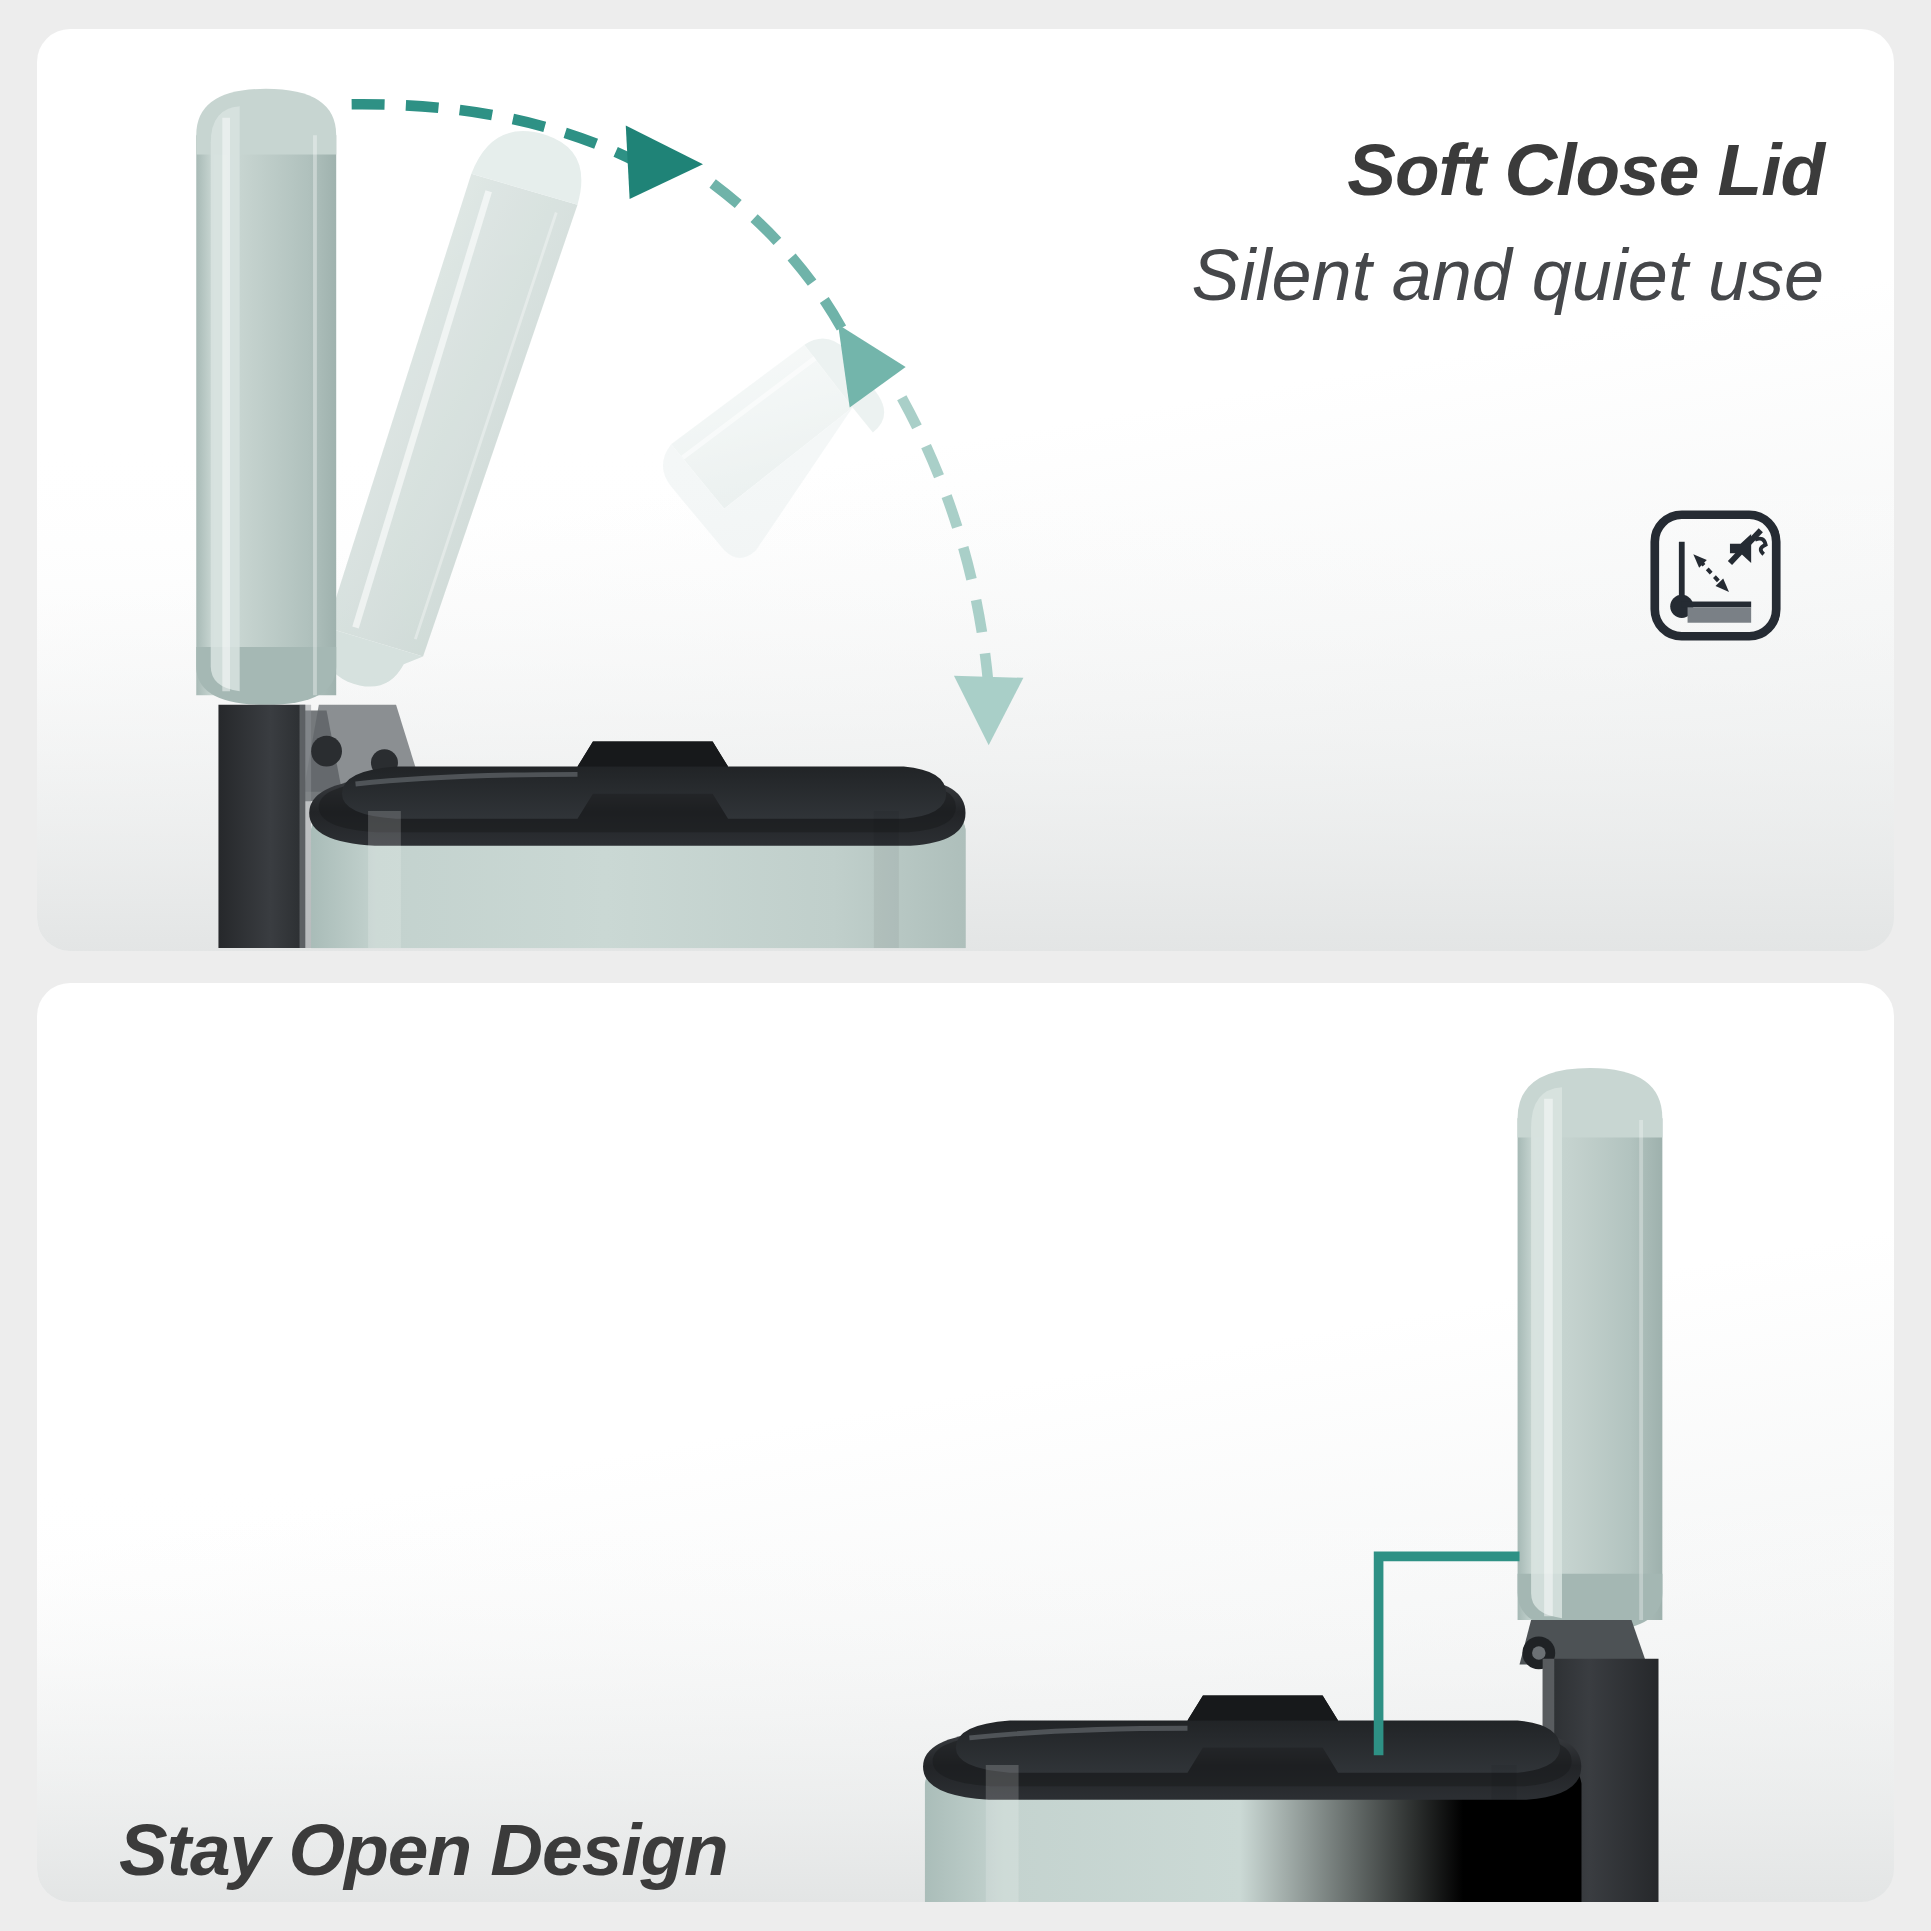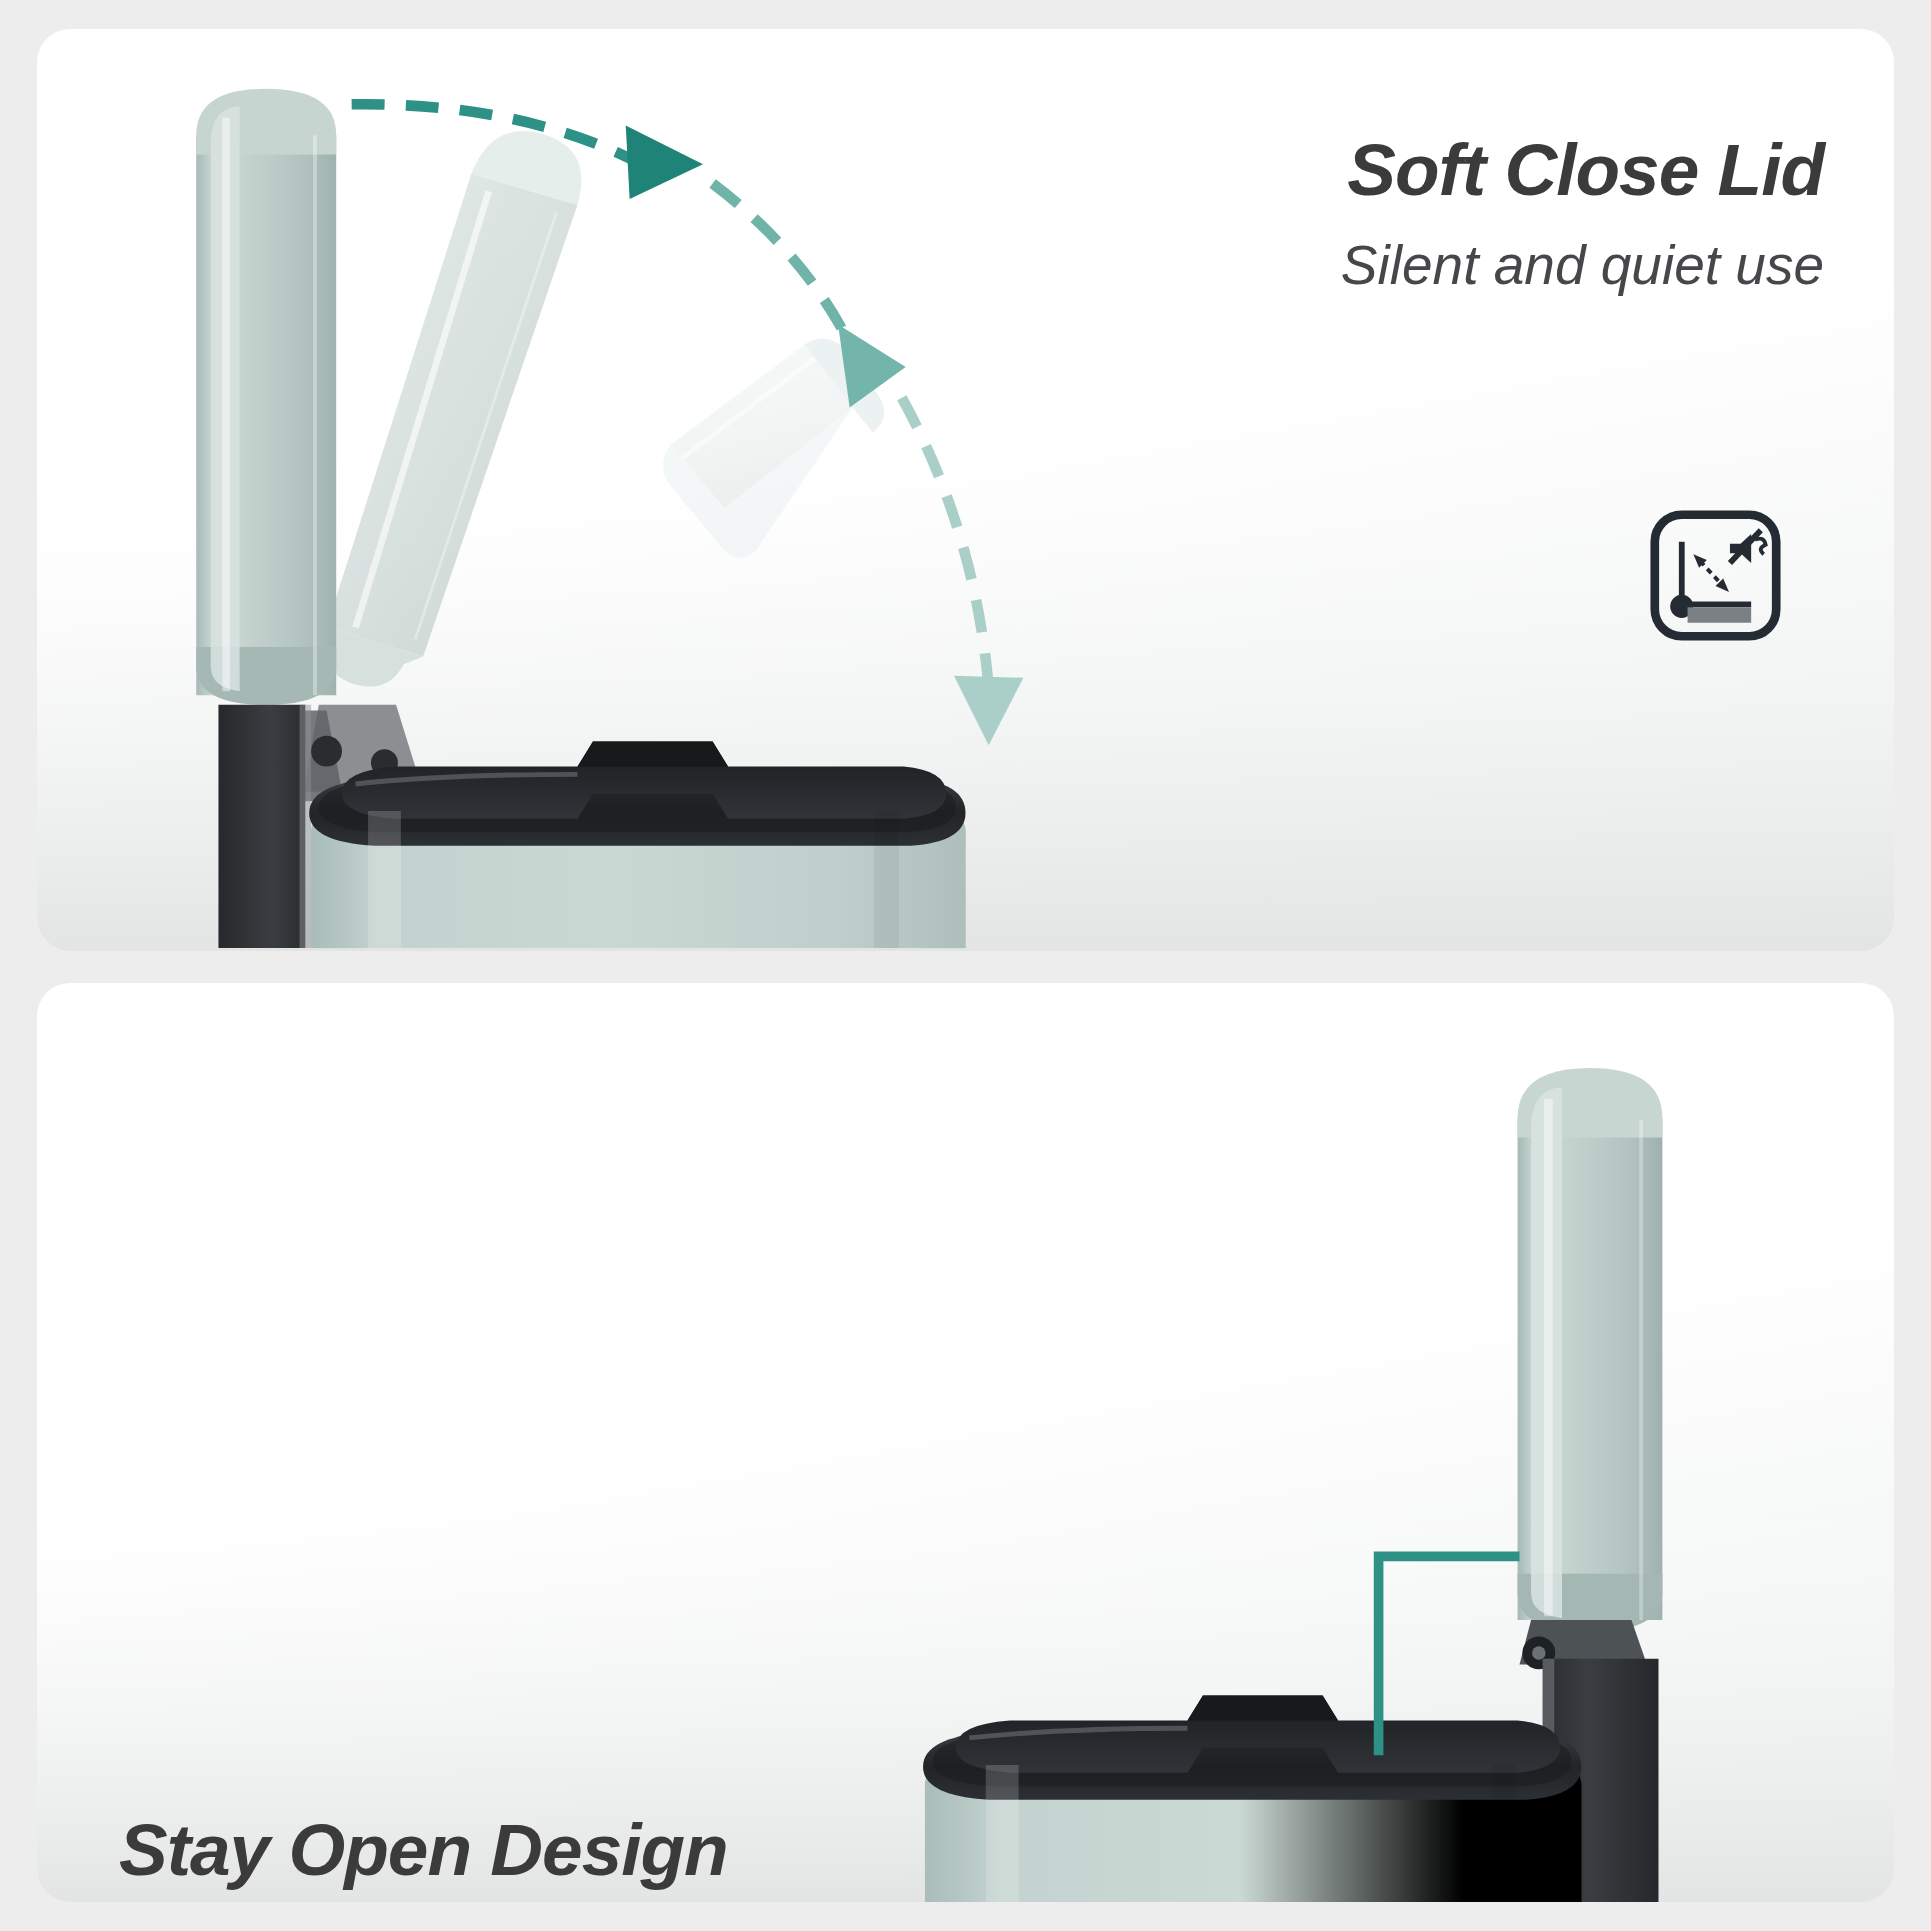--- a/index.html
+++ b/index.html
@@ -28,21 +28,21 @@
     font-weight:bold; font-style:italic;
     color:#3b3b3b;
     font-size:73px;
     letter-spacing:-1px;
     line-height:1.02;
     white-space:nowrap;
   }
   .subline{
     font-style:italic; font-weight:300;
     color:#45474a;
-    font-size:55px;
+    font-size:72px;
     line-height:1.22;
     letter-spacing:0px;
     white-space:nowrap;
   }
   #text-top{
     position:absolute; right:70px; top:104px; text-align:right;
   }
   #text-top .subline{ margin-top:25px; }
   #text-bottom{
     position:absolute; left:66px; top:830px; text-align:left;margin-left:16px;

